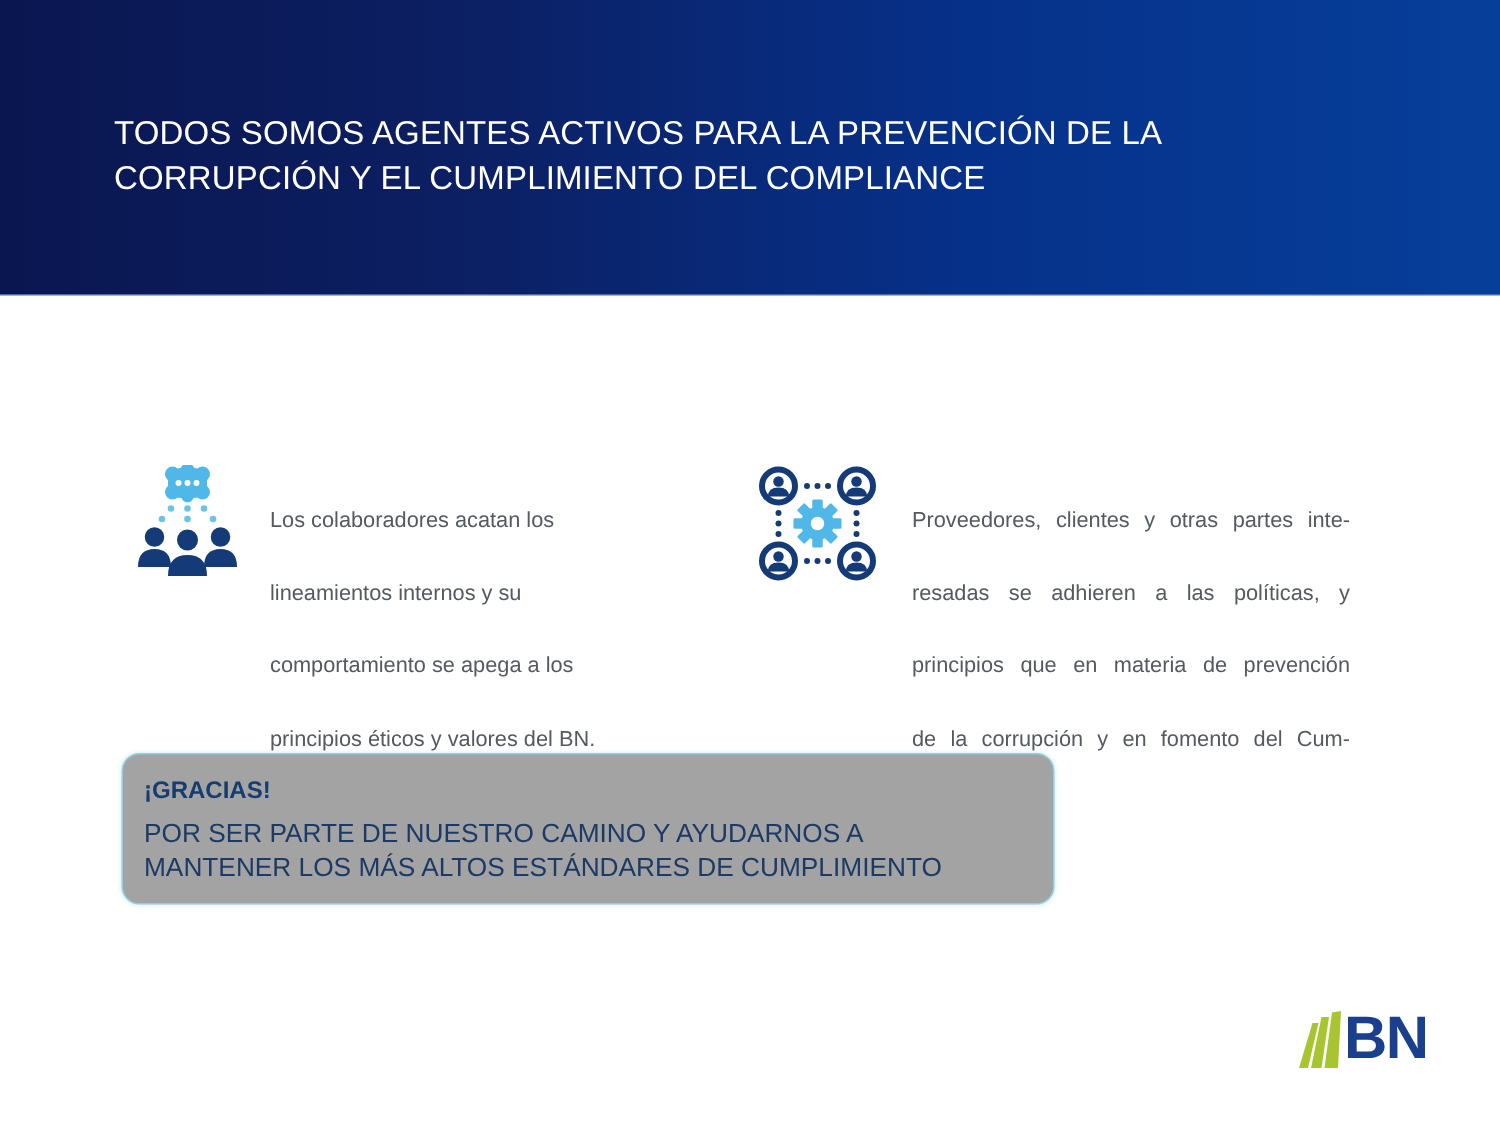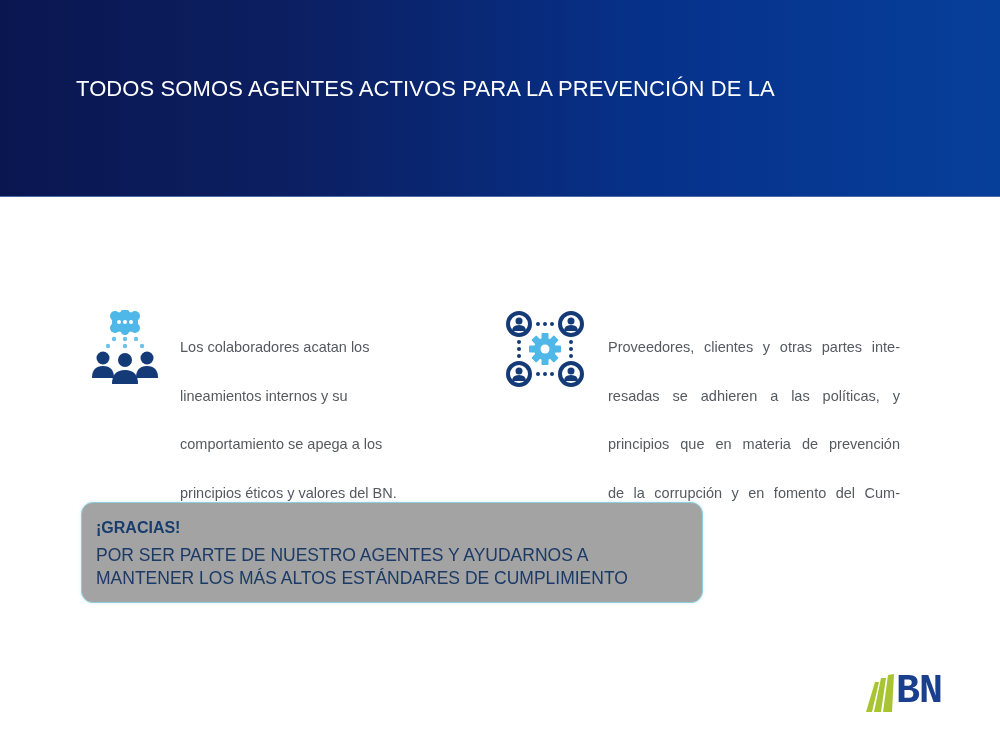--- a/index.html
+++ b/index.html
@@ -43,30 +43,31 @@
     }
     .thanks-body {
       position: absolute; left: 14px; top: 41px; width: 600px;
       color: #1c3a66; font-size: 17.5px; line-height: 23px;
     }
     .thanks-body span { display: block; white-space: nowrap; }
 
     .logo { position: absolute; left: 866px; top: 672px; width: 95px; height: 42px; }
     .logo-text {
       position: absolute; left: 30px; top: -3px;
-      font-family: Liberation Mono, monospace; font-weight: bold;
+      font-family: Liberation Sans, sans-serif; font-weight: bold;
       font-size: 40px; color: #1a3f8c; letter-spacing: -1px; line-height: 46px;
     }
   </style>
 </head>
 <body>
 
 <div class="header">
   <h1 class="header-title" style="margin:0;">
     <span>TODOS SOMOS AGENTES ACTIVOS PARA LA PREVENCIÓN DE LA</span>
+    <span>CORRUPCIÓN Y EL CUMPLIMIENTO DEL COMPLIANCE</span>
   </h1>
 </div>
 
 <svg class="icon icon-team" viewBox="0 0 70 78">
 
   <g fill="#4fb8e8">
     <rect x="22" y="2" width="26" height="20" rx="9"></rect>
     <circle cx="25" cy="6" r="5"></circle>
       <circle cx="45" cy="6" r="5"></circle>
     <circle cx="25" cy="18" r="5"></circle>
@@ -159,21 +160,21 @@
   <span class="j">Proveedores, clientes y otras partes inte-</span>
   <span class="j">resadas se adhieren a las políticas, y</span>
   <span class="j">principios que en materia de prevención</span>
   <span class="j">de la corrupción y en fomento del Cum-</span>
   <span>en el BN.</span>
 </div>
 
 <div class="thanks-box">
   <div class="thanks-heading">¡GRACIAS!</div>
   <div class="thanks-body">
-    <span>POR SER PARTE DE NUESTRO AGENTES Y AYUDARNOS A</span>
+    <span>POR SER PARTE DE NUESTRO CAMINO Y AYUDARNOS A</span>
     <span>MANTENER LOS MÁS ALTOS ESTÁNDARES DE CUMPLIMIENTO</span>
   </div>
 </div>
 
 <div class="logo">
   <svg width="34" height="40" viewBox="0 0 34 40" style="position:absolute;left:0;top:2px;">
     <polygon points="0,38 9,8 13,8 6,38" fill="#a8c531"></polygon>
     <polygon points="8,38 15,4 20,4 15,38" fill="#a8c531"></polygon>
     <polygon points="17,38 22,1 28,0 26,38" fill="#a8c531"></polygon>
   </svg>

